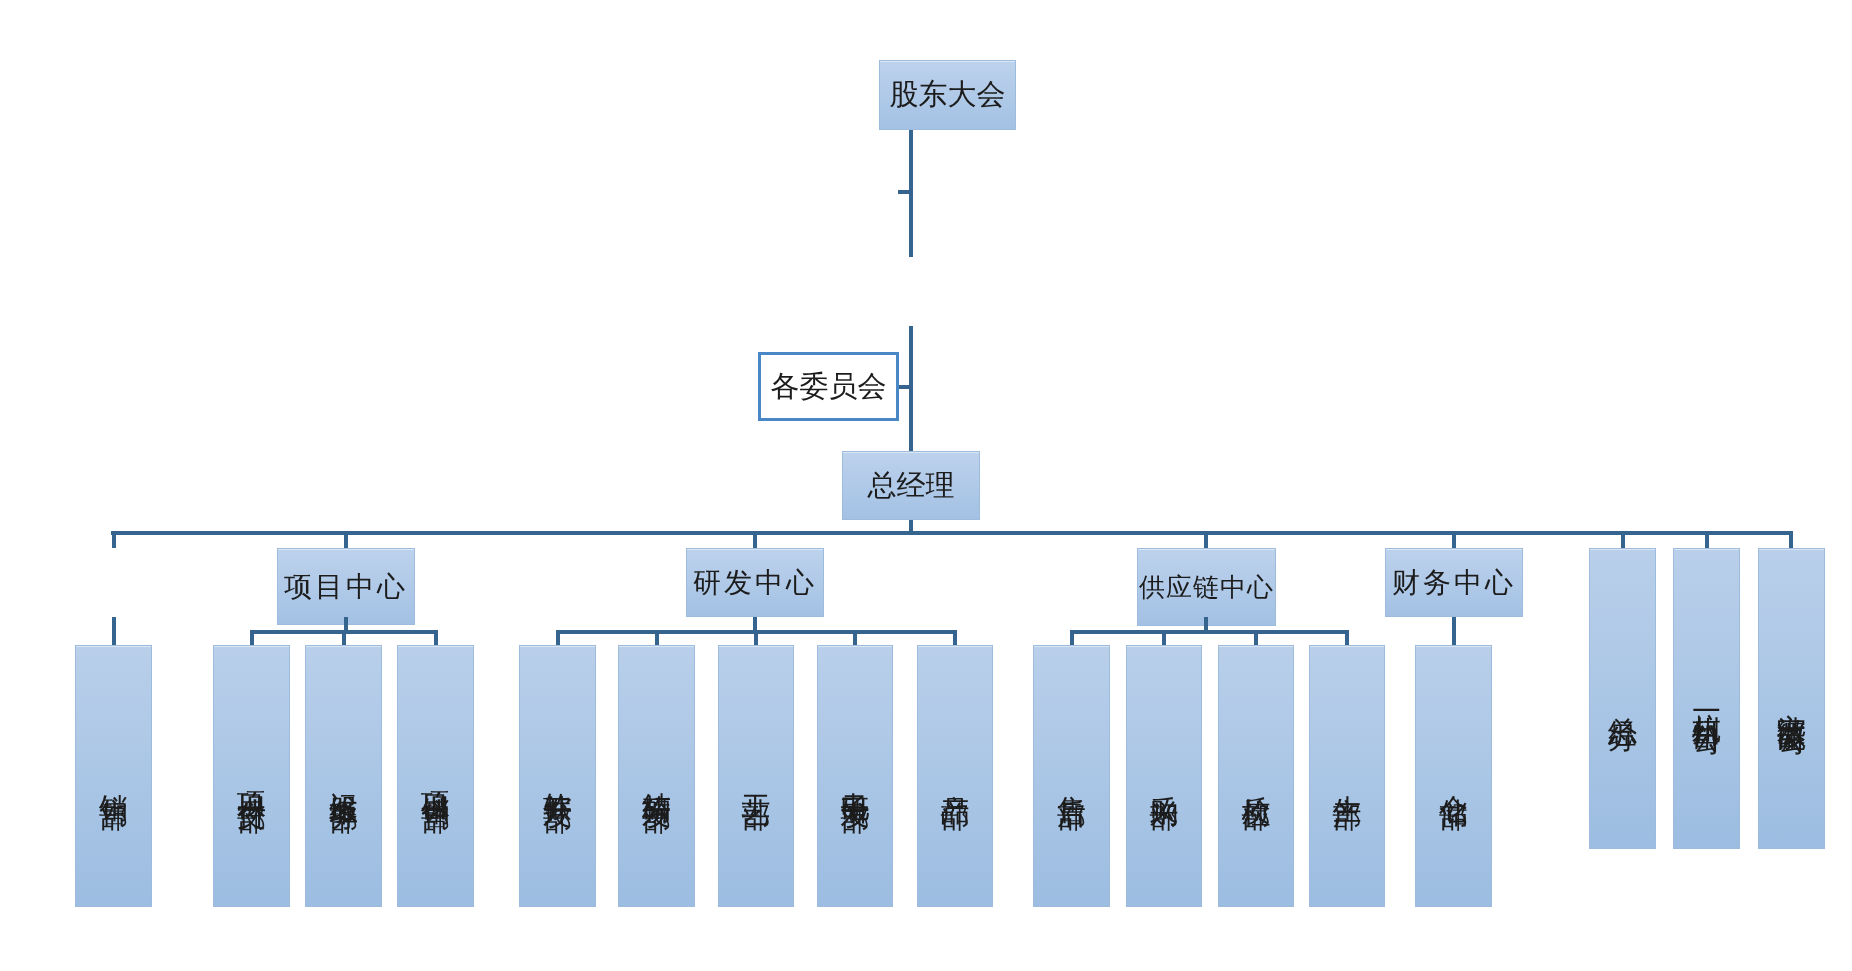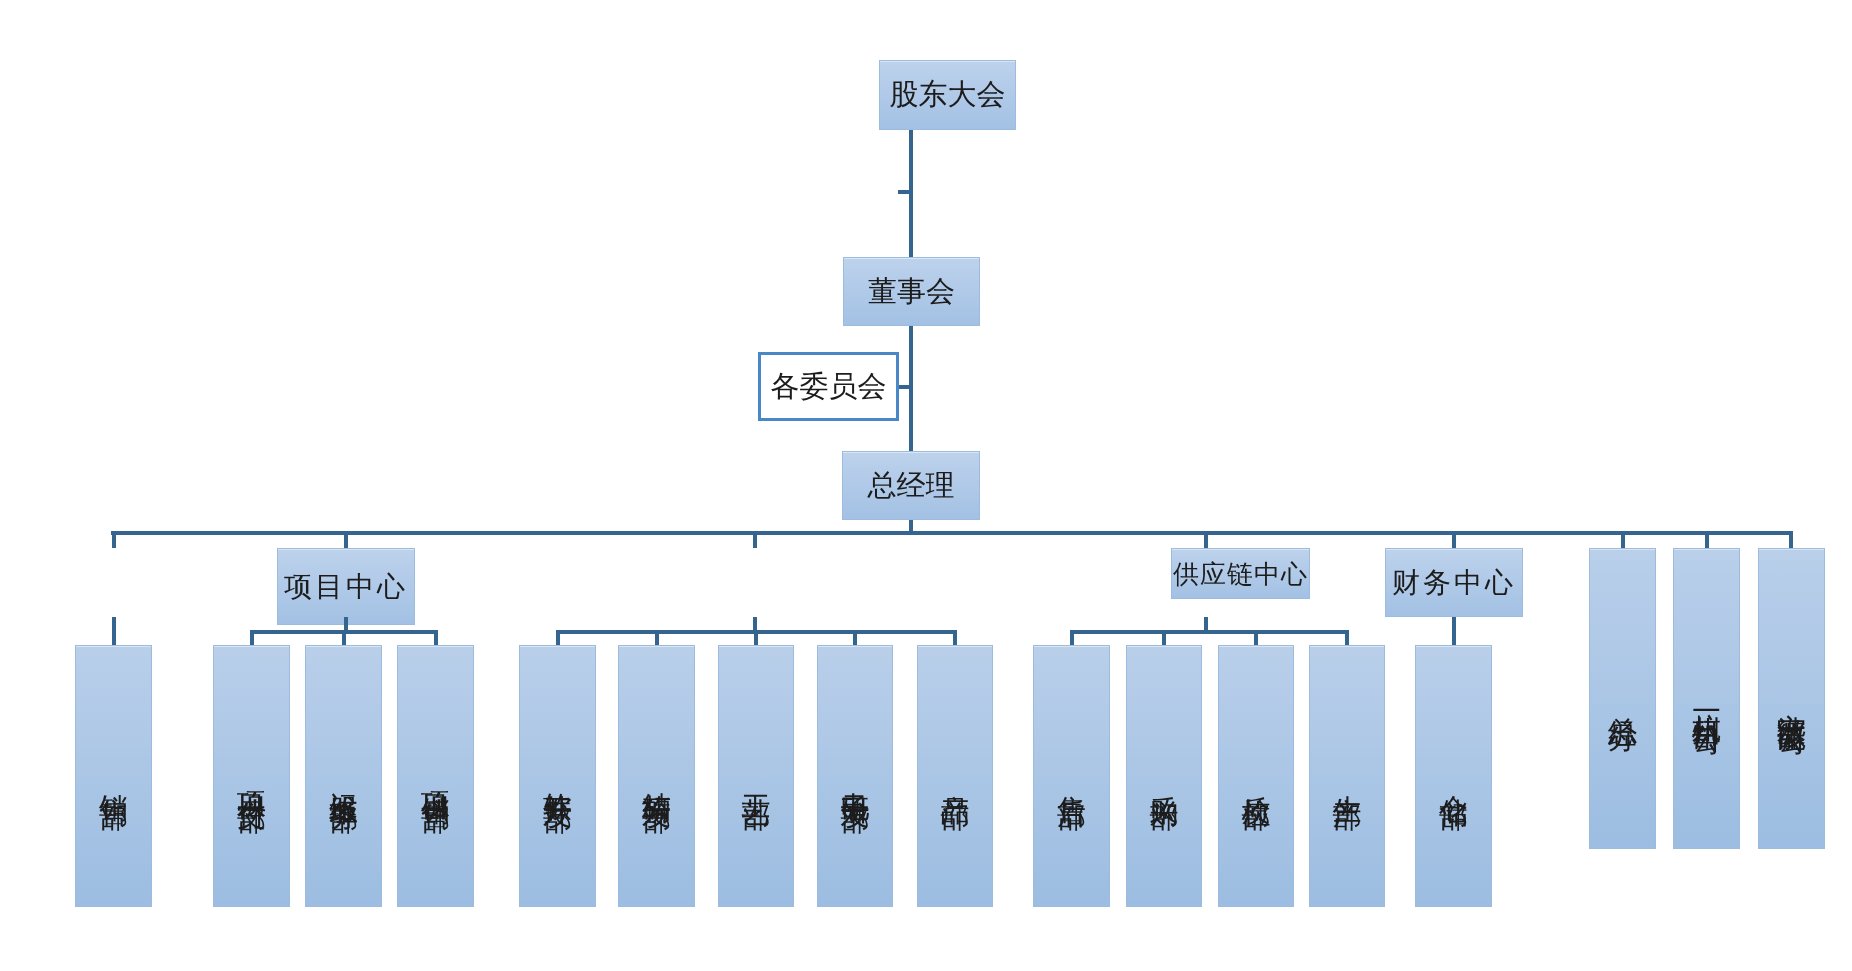--- a/index.html
+++ b/index.html
@@ -44,34 +44,34 @@
   .h { height: 4px; }
 </style>
 </head>
 <body>
 
 <div class="stage">
 
   <div class="node chain" style="left:843px; top:60px; width:137px; height:70px;margin-left:36px;">
     <span>股东大会</span>
   </div>
-  <div class="node chain" style="left:843px; top:257px; width:137px; height:69px;">
-    <span>董事会</span>
-  </div>
   <div class="node chain committee" style="left:758px; top:352px; width:141px; height:69px;">
     <span>各委员会</span>
   </div>
   <div class="node chain" style="left:842px; top:451px; width:138px; height:69px;">
     <span>总经理</span>
   </div>
 
   <div class="node hbox" style="left:277px; top:548px; width:138px; height:77px;">
     <span>项目中心</span>
   </div>
-  <div class="node hbox" style="left:1171px; top:548px; width:139px; height:51px; font-size:26px; letter-spacing:1px;">
+  <div class="node hbox" style="left:686px; top:548px; width:138px; height:69px;">
+    <span>研发中心</span>
+  </div>
+  <div class="node hbox" style="left:1137px; top:548px; width:139px; height:78px; font-size:26px; letter-spacing:1px;">
     <span>供应链中心</span>
   </div>
   <div class="node hbox" style="left:1385px; top:548px; width:138px; height:69px;align-items:center;">
     <span>财务中心</span>
   </div>
 
   <div class="node tall" style="left:75px; top:645px; width:77px; height:262px;">
     <span class="vtext">销售部</span>
   </div>
 

